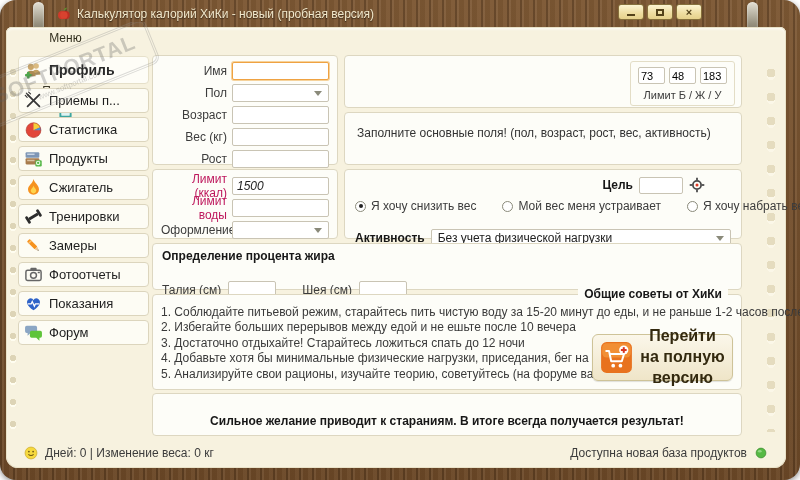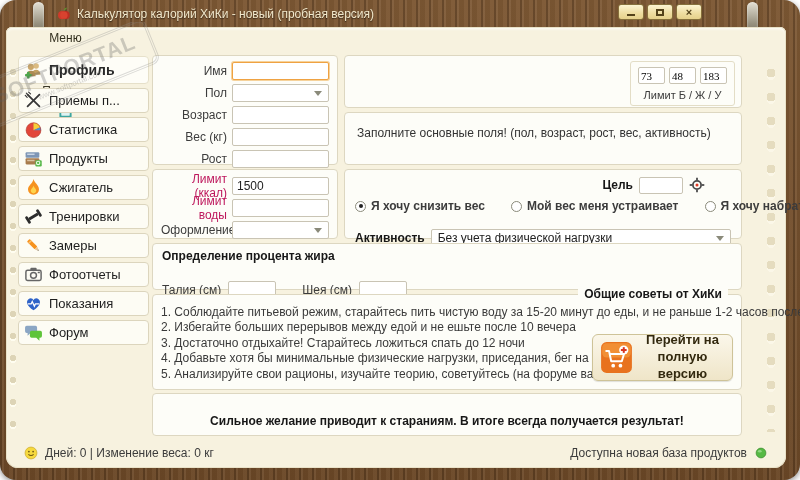--- a/index.html
+++ b/index.html
@@ -84,43 +84,43 @@
   #p-r3 { left:338px; top:142px; width:398px; height:70px; padding:4px 10px; }
   #p-f1 { left:146px; top:216px; width:590px; height:47px; padding:5px 9px; }
   #p-f2 { left:146px; top:267px; width:590px; height:96px; padding:10px 8px 0 8px; }
   #p-f3 { left:146px; top:366px; width:590px; height:43px; padding-top:20px; text-align:center; }
 
   .frow { display:flex; align-items:center; margin-bottom:4px; height:18px; }
   .flabel { width:66px; text-align:right; margin-right:5px; color:#3c3c3c; flex:0 0 auto; }
   .flabel.b { font-weight:normal; color:#be185d; }
   input.tx {
     flex:1; height:18px; border:1px solid #c9c4b4; border-radius:2px; background:#fff;
-    font-family:"Liberation Sans",sans-serif; font-size:12px; padding:0 4px; color:#222; min-width:0;
+    font-family:"Liberation Sans",sans-serif; font-size:12px; padding:0 4px; color:#222; min-width:0;font-style:italic;
   }
   input.tx.focused { border:1px solid #efa242; box-shadow:0 0 0 1px #f6d29b; }
   .select {
     flex:1; height:18px; border:1px solid #c9c4b4; border-radius:2px; background:#fff;
     display:flex; align-items:center; padding:0 6px; cursor:pointer; color:#222; min-width:0;
   }
   .select .val { flex:1; white-space:nowrap; overflow:hidden; }
   .arrow { width:0; height:0; border-left:4px solid transparent; border-right:4px solid transparent; border-top:5px solid #8a8a7a; flex:0 0 auto; }
 
   
   .bju { position:absolute; right:6px; top:5px; border:1px solid #e3ddc6; border-radius:3px; padding:5px 7px 4px; background:#fdfdf8; }
   .bju-inputs { display:flex; gap:4px; justify-content:center; }
-  .bju-inputs input { width:27px; height:17px; border:1px solid #c9c4b4; border-radius:2px; font-size:11px; padding:0 2px; font-family:Liberation Serif, serif; }
+  .bju-inputs input { width:27px; height:17px; border:1px solid #c9c4b4; border-radius:2px; font-size:11px; padding:0 2px; font-family:Liberation Sans, sans-serif; }
   .bju-label { text-align:center; font-size:11px; color:#3c3c3c; margin-top:5px; }
 
   .notice { color:#333; }
 
   .goal-row { display:flex; justify-content:flex-end; align-items:center; gap:6px; padding-right:26px; height:22px; }
   .goal-row .glabel { font-weight:bold; color:#171717; }
   .goal-row input { width:44px; height:17px; border:1px solid #c9c4b4; border-radius:2px; }
   .target { width:16px; height:16px; }
-  .radio-row { display:flex; align-items:center; gap:26px; height:20px; margin-top:0;font-weight:bold; }
+  .radio-row { display:flex; align-items:center; gap:26px; height:20px; margin-top:0; }
   .radio-item { display:flex; align-items:center; gap:5px; cursor:pointer; white-space:nowrap; }
   .rdot { width:11px; height:11px; border-radius:50%; border:1px solid #8a8a7a; background:#fff; position:relative; flex:0 0 auto; }
   .rdot.checked::after { content:""; position:absolute; left:2.5px; top:2.5px; width:4px; height:4px; border-radius:50%; background:#222; }
   .activity-row { display:flex; align-items:center; gap:6px; margin-top:13px; }
   .activity-row .alabel { font-weight:bold; color:#171717; }
 
   .sec-title { font-weight:bold; color:#171717; }
   .fat-row { display:flex; align-items:center; gap:7px; margin-top:18px; }
   .fat-row input { width:48px; height:18px; border:1px solid #c9c4b4; border-radius:2px; }
   .fat-gap { width:12px; }
@@ -130,21 +130,21 @@
     font-weight:bold; color:#171717;
   }
   .tip { line-height:15.4px; color:#3a3a3a; white-space:nowrap; }
   .upgrade {
     position:absolute; right:8px; bottom:8px; width:141px; height:47px;
     border:1px solid #cec398; border-radius:6px;
     background:linear-gradient(180deg,#fbf7ea,#efe5c8);
     display:flex; align-items:center; justify-content:center; gap:7px; cursor:pointer;
     box-shadow:0 1px 1px rgba(0,0,0,.12);
   }
-  .upgrade .txt { font-weight:bold; font-size:13px; color:#33290f; line-height:1.3; text-align:center; width:86px; }
+  .upgrade .txt { font-weight:bold; font-size:16px; color:#33290f; line-height:1.3; text-align:center; width:86px; }
   .cart { width:33px; height:33px; flex:0 0 auto; }
 
   .quote { font-weight:bold; color:#171717; }
 
   
   .statusbar { position:absolute; left:18px; right:18px; bottom:6px; height:18px; display:flex; align-items:center; }
   .status-left { display:flex; align-items:center; gap:7px; }
   .status-right { margin-left:auto; display:flex; align-items:center; gap:7px; }
   .sicon { width:14px; height:14px; }
 

